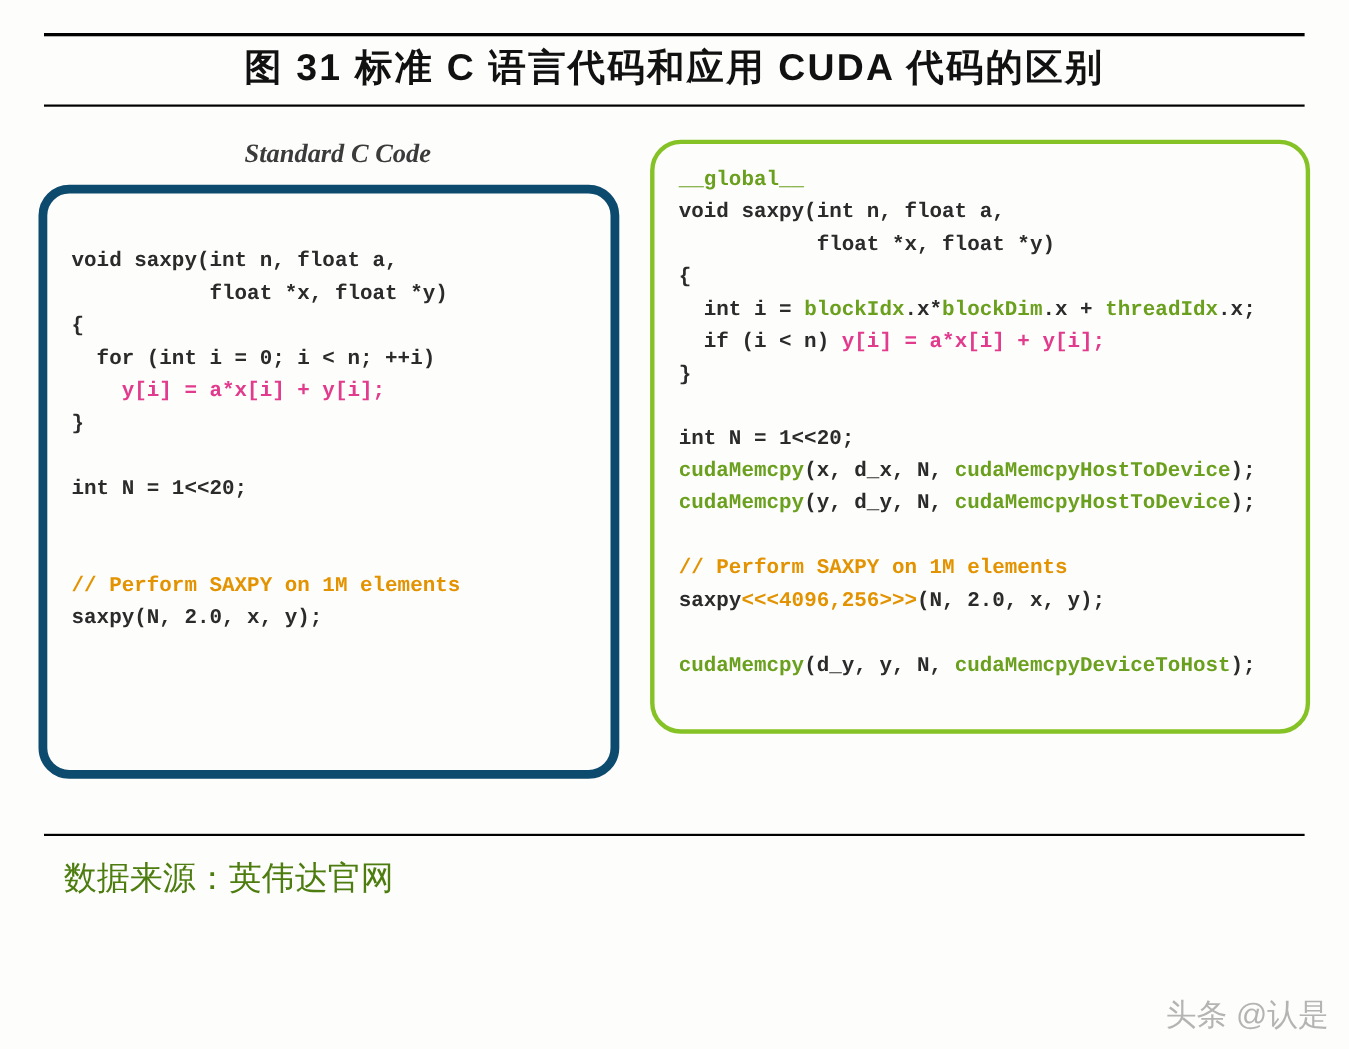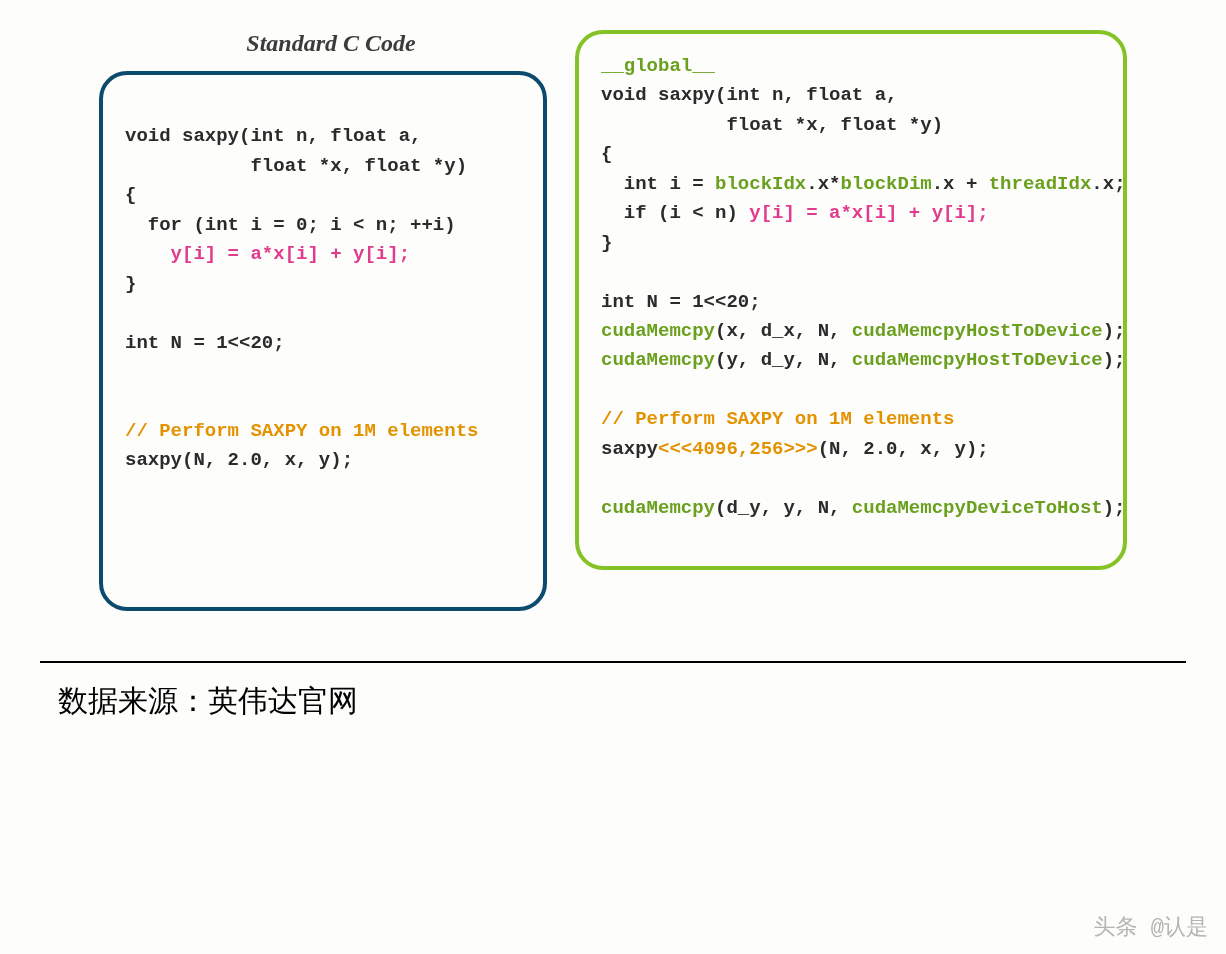--- a/index.html
+++ b/index.html
@@ -50,25 +50,25 @@
   }
   .code-panel {
     border-radius: 28px;
     padding: 18px 22px 22px 22px;
     box-sizing: border-box;
     background: #fdfdfb;
     min-height: 540px;
     position: relative;
   }
   .left-panel {
-    width: 448px;
-    border: 4px solid #0c4a6e;
+    width: 528px;
+    border: 8px solid #0c4a6e;
   }
   .right-panel {
-    width: 552px;
+    width: 600px;
     border: 4px solid #85c226;
   }
   pre.code {
     margin: 0;
     font-family: "Courier New", monospace;
     font-size: 19px;
     font-weight: bold;
     line-height: 1.55;
     color: #2b2b2b;
     white-space: pre;
@@ -80,36 +80,39 @@
   .tok-black   { color: #2b2b2b; }
 
   .bottom-rule {
     margin: 50px 40px 8px 40px;
     border: 0;
     border-top: 2px solid #000;
   }
   .source {
     padding: 10px 40px 0 58px;
     font-size: 30px;
-    color: #000000;
+    color: #4d7c0f;
     font-family: "SimSun", serif;
   }
   .watermark {
     position: absolute;
     right: 18px;
     bottom: 12px;
-    font-size: 22px;
+    font-size: 28px;
     color: rgba(120,120,120,0.55);
-    font-family: Liberation Mono, monospace;
+    font-family: Liberation Sans, sans-serif;
   }
 </style>
 </head>
 <body>
 
 <div class="page">
+  <div class="title-block">
+    <div class="title">图 31 标准 C 语言代码和应用 CUDA 代码的区别</div>
+  </div>
 
   <div class="panels">
     <div class="col">
       <div class="panel-heading">Standard C Code</div>
       <div class="code-panel left-panel">
         <pre class="code" id="left-code"><span class=""></span>
 <span class="tok-black">void saxpy(int n, float a,</span>
 <span class="tok-black">           float *x, float *y)</span>
 <span class="tok-black">{</span>
 <span class="tok-black">  for (int i = 0; i &lt; n; ++i)</span>

